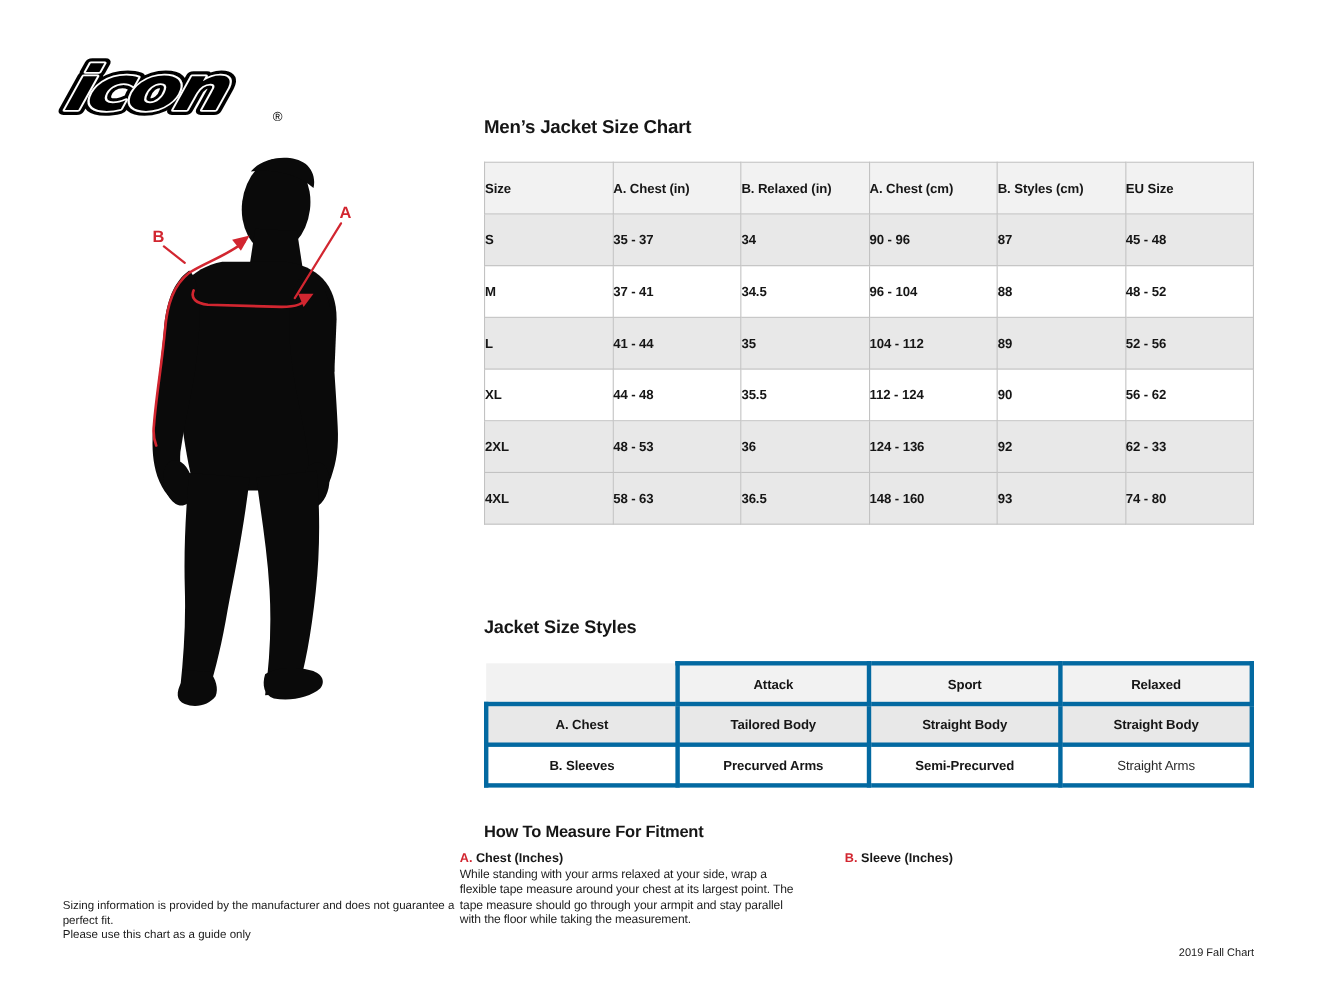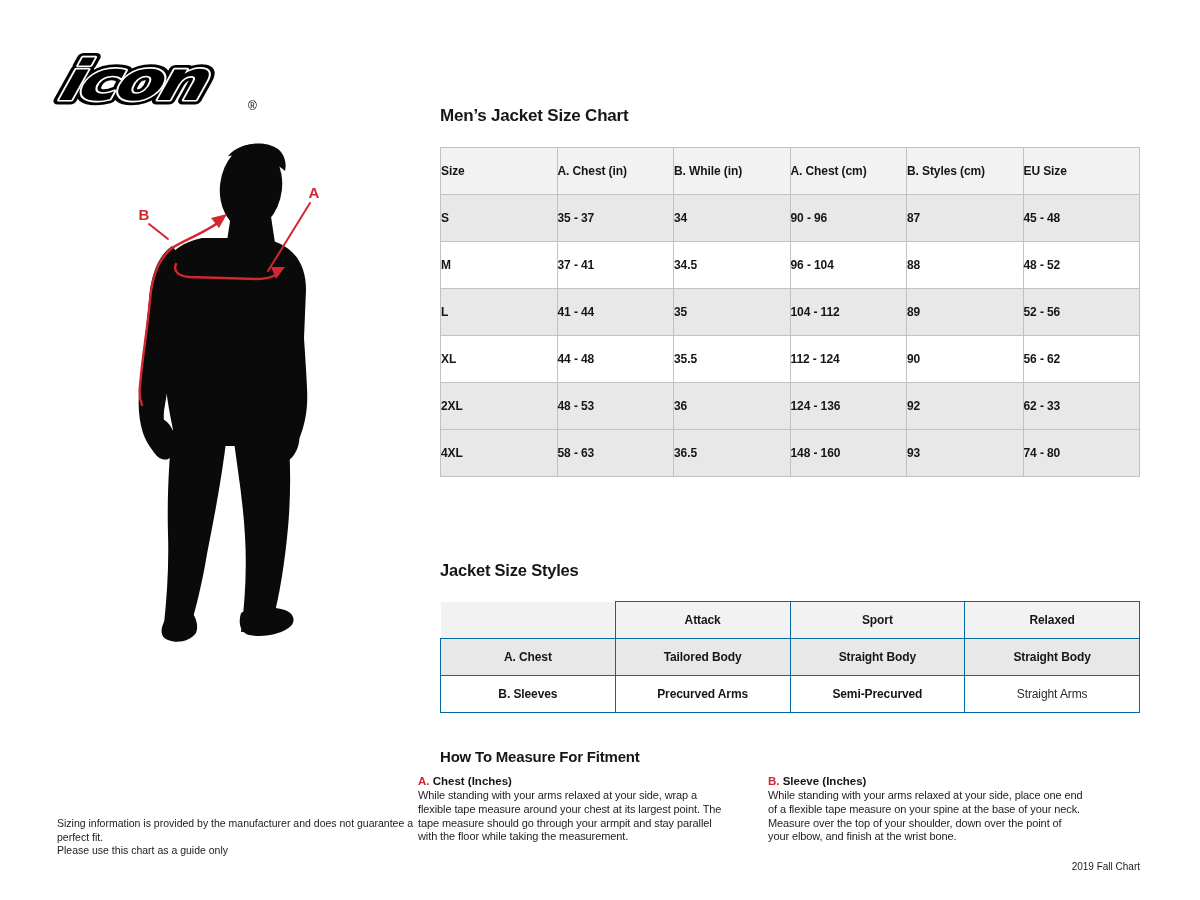--- a/index.html
+++ b/index.html
@@ -44,21 +44,21 @@
     height: 47px; letter-spacing: -0.1px;
   }
   .size-table tr.thead td { background: #f2f2f2; }
   .size-table tr.alt td { background: #e8e8e8; }
 
   .styles-table {
     position: absolute; left: 440px; top: 601px; width: 700px;
     font-size: 12px; font-weight: bold; color: #161616;
   }
   .styles-table td {
-    border: 1px solid #0369a1; text-align: center; vertical-align: middle;
+    border: 4px solid #0369a1; text-align: center; vertical-align: middle;
     height: 37px; letter-spacing: -0.1px;
   }
   .styles-table tr.thead td { background: #f2f2f2; }
   .styles-table tr.alt td { background: #e8e8e8; }
   .styles-table td.blank { background: #ffffff; border: none; }
   .styles-table td.regular { font-weight: normal; color: #2a2a2a; }
 
   
   .measure-col { position: absolute; top: 775px; }
   .measure-col.col-a { left: 418px; width: 306px; }
@@ -125,21 +125,21 @@
     </svg>
   </div>
 
   <div class="main-title">Men’s Jacket Size Chart</div>
 
   <table class="size-table">
     <tbody>
         <tr class="thead">
       <td>Size</td>
       <td>A. Chest (in)</td>
-      <td>B. While (in)</td>
+      <td>B. Relaxed (in)</td>
       <td>A. Chest (cm)</td>
       <td>B. Styles (cm)</td>
       <td>EU Size</td>
     </tr>
     <tr class="alt">
       <td>S</td>
       <td>35 - 37</td>
       <td>34</td>
       <td>90 - 96</td>
       <td>87</td>
@@ -219,21 +219,20 @@
     <div class="measure-label">
       <span class="letter">A.</span><span> Chest (Inches)</span>
     </div>
     <div class="measure-text">While standing with your arms relaxed at your side, wrap a flexible tape measure around your chest at its largest point. The tape measure should go through your armpit and stay parallel with the floor while taking the measurement.</div>
   </div>
 
   <div class="measure-col col-b">
     <div class="measure-label">
       <span class="letter">B.</span><span> Sleeve (Inches)</span>
     </div>
-    <div class="measure-text">While standing with your arms relaxed at your side, place one end of a flexible tape measure on your spine at the base of your neck. Measure over the top of your shoulder, down over the point of your elbow, and finish at the wrist bone.</div>
   </div>
 
   <div class="disclaimer">
     <div>Sizing information is provided by the manufacturer and does not guarantee a perfect fit.</div>
     <div>Please use this chart as a guide only</div>
   </div>
   <div class="chart-version">2019 Fall Chart</div>
 
 </div>
 

